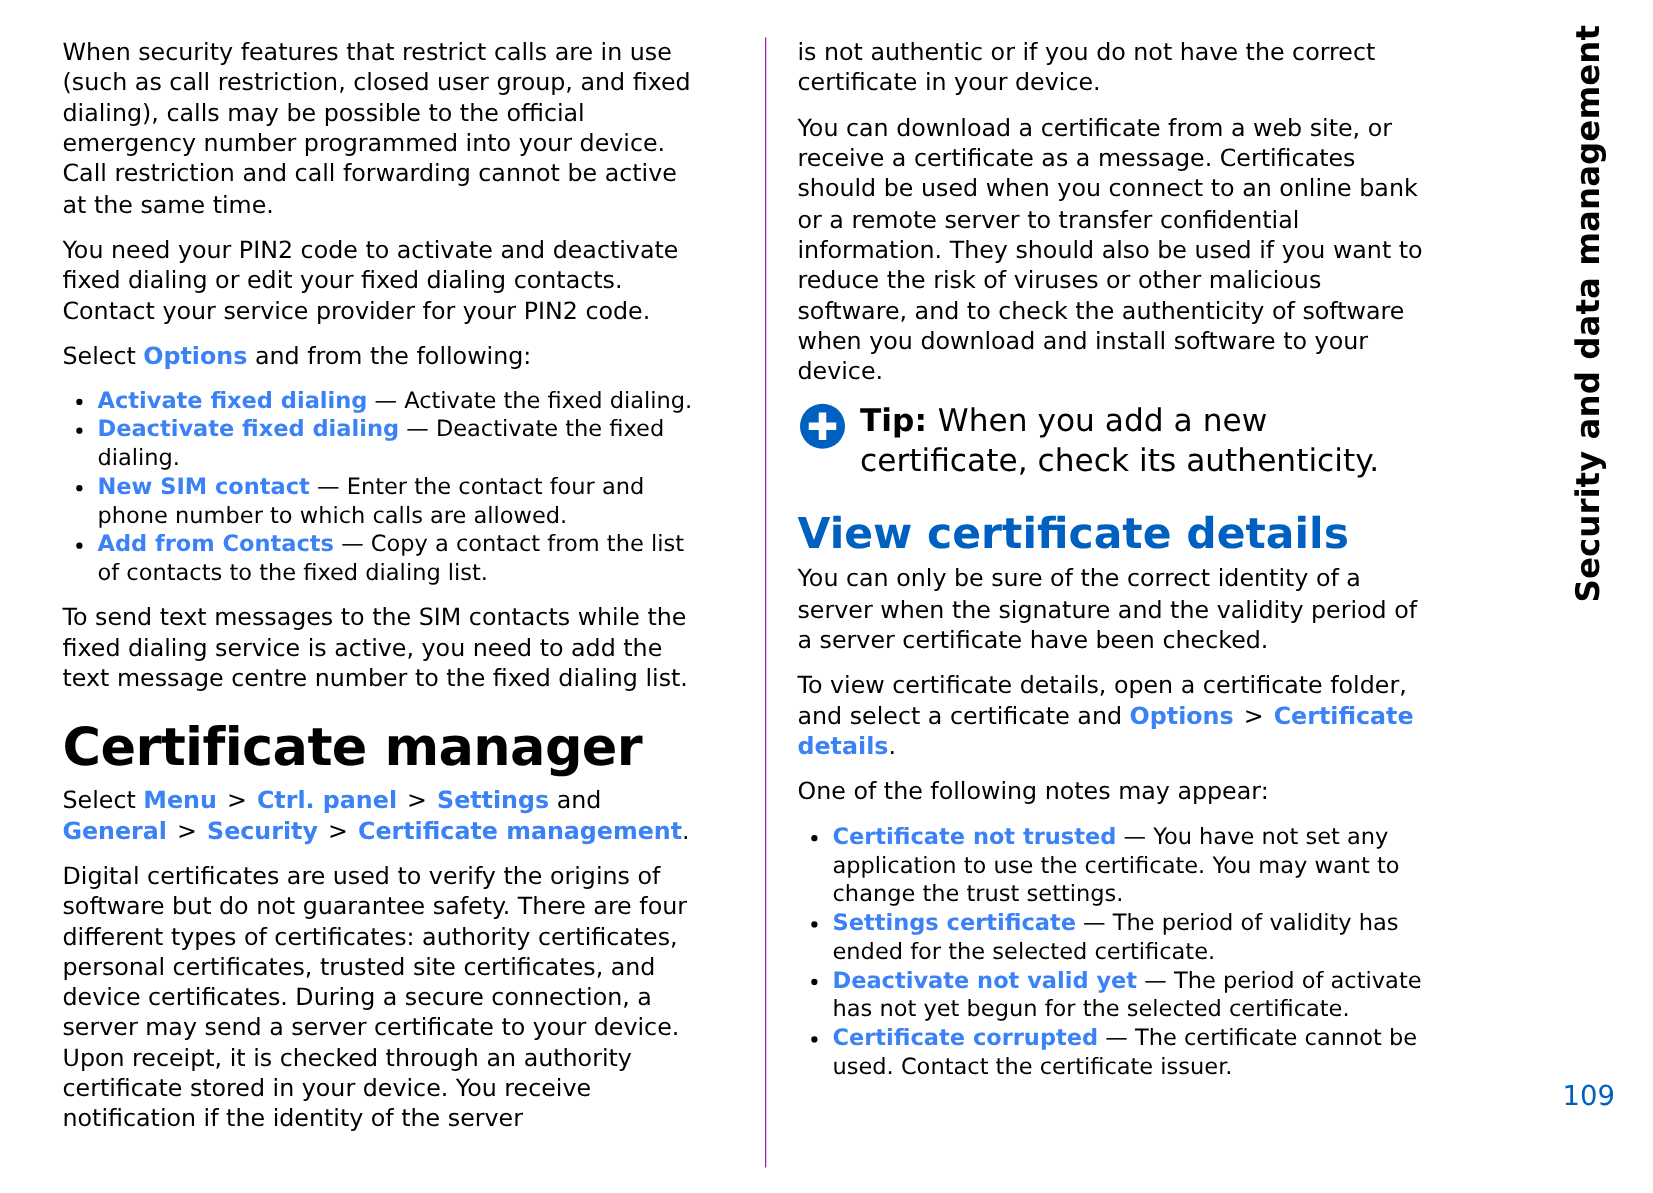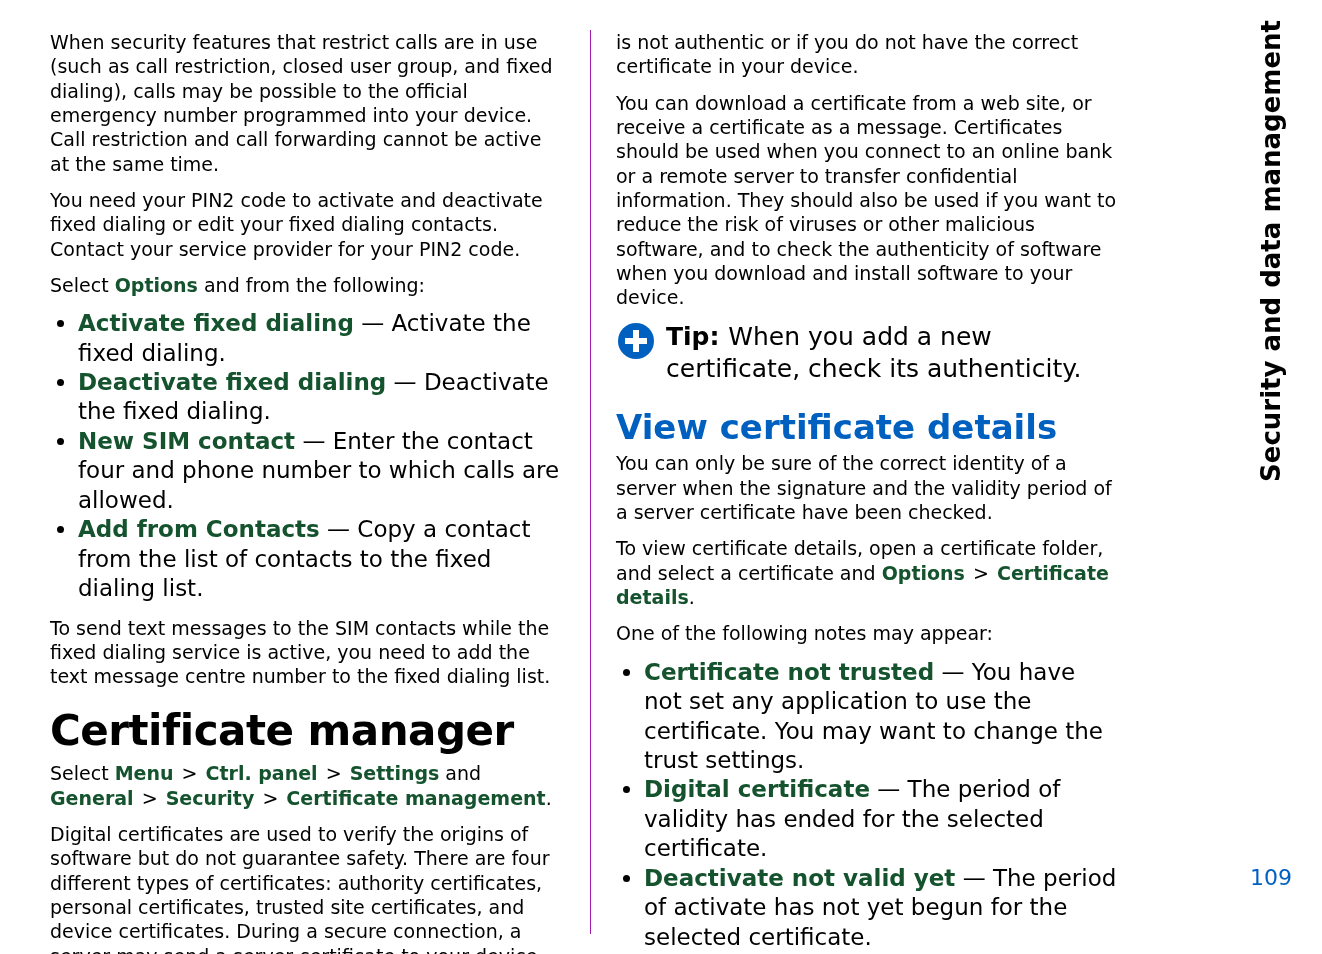--- a/index.html
+++ b/index.html
@@ -11,47 +11,48 @@
     font-family: "DejaVu Sans", "Arial", sans-serif;
     color: #000;
   }
   .page {
     display: flex;
     flex-direction: row;
     padding: 30px 20px 20px 50px;
     box-sizing: border-box;
     height: 100%;
     position: relative;
+    gap: 22px;
   }
   .col {
     width: 540px;
     padding-right: 25px;
     box-sizing: border-box;
   }
   .col + .col {
     border-left: 1px solid #a21caf;
     padding-left: 25px;
     padding-right: 10px;
   }
   p {
     margin: 0 0 12px 0;
     font-size: 19px;
     line-height: 1.28;
     font-weight: 500;
   }
   .bold-link {
-    color: #14532d;
+    color: #3b82f6;
     font-weight: 700;
   }
   ul {
     margin: 0 0 12px 0;
     padding-left: 28px;
   }
   li {
-    font-size: 23px;
+    font-size: 18px;
     line-height: 1.28;
     font-weight: 500;
     margin-bottom: 0;
   }
   h1 {
     font-size: 42px;
     color: #000000;
     font-weight: 700;
     margin: 18px 0 6px 0;
     letter-spacing: -0.5px;
@@ -161,21 +162,21 @@
     <p>You can only be sure of the correct identity of a server when the signature and the validity period of a server certificate have been checked.</p>
     <p>
       <span>To view certificate details, open a certificate folder, and select a certificate and </span><span class="bold-link">Options</span>
       <span class="gt">&gt;</span>
       <span class="bold-link">Certificate details</span><span>.</span>
     </p>
     <p>One of the following notes may appear:</p>
 
     <ul>
       <li><span class="bold-link">Certificate not trusted</span><span> — You have not set any application to use the certificate. You may want to change the trust settings.</span></li>
-      <li><span class="bold-link">Digital certificate</span><span> — The period of validity has ended for the selected certificate.</span></li>
+      <li><span class="bold-link">Settings certificate</span><span> — The period of validity has ended for the selected certificate.</span></li>
       <li><span class="bold-link">Deactivate not valid yet</span><span> — The period of activate has not yet begun for the selected certificate.</span></li>
       <li><span class="bold-link">Certificate corrupted</span><span> — The certificate cannot be used. Contact the certificate issuer.</span></li>
     </ul>
   </div>
 
   <div class="side">
     <div class="side-title">Security and data management</div>
     <div class="page-num">109</div>
   </div>
 

